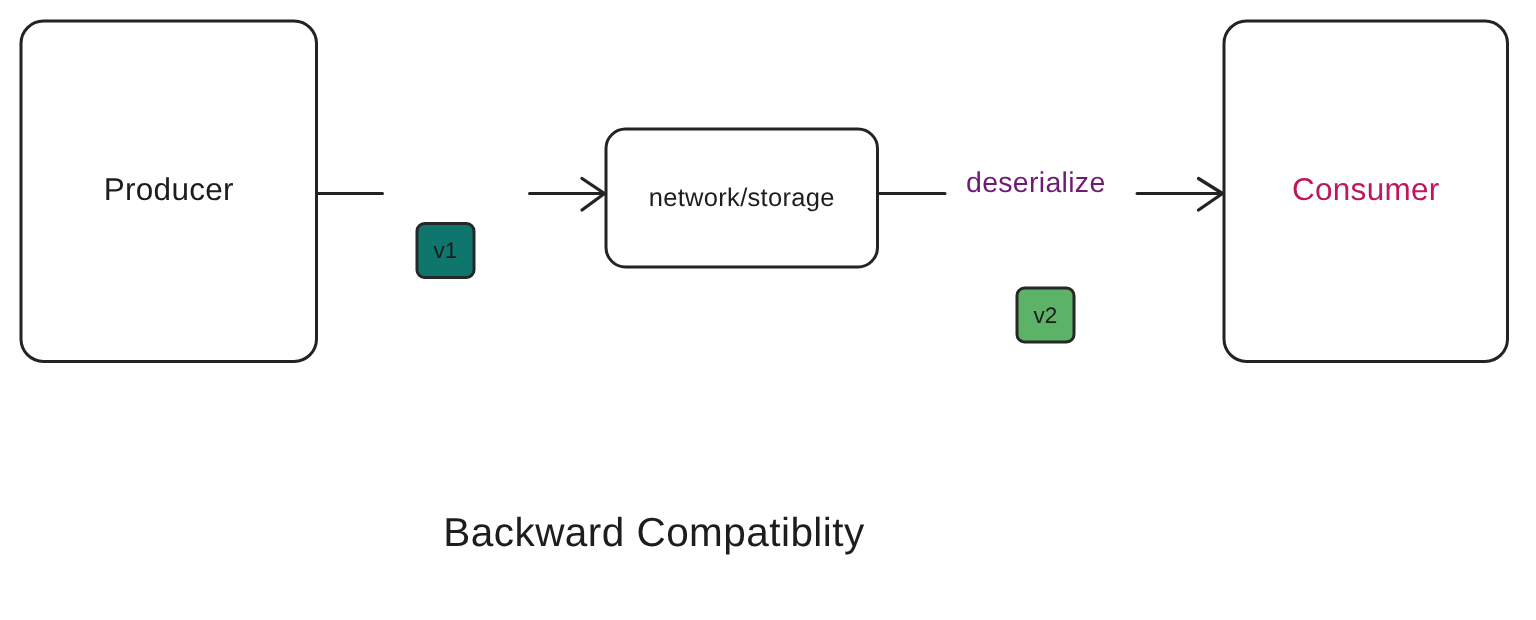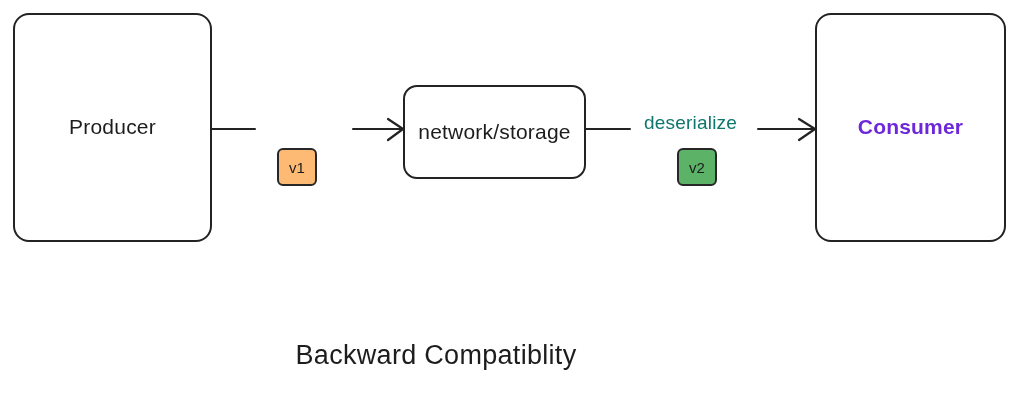--- a/index.html
+++ b/index.html
@@ -57,21 +57,21 @@
   }
 
   .node-middle {
     left: 403px;
     top: 85px;
     width: 183px;
     height: 94px;
     border-radius: 14px;
   }
   .node-middle .node-label {
-    font-size: 21px;
+    font-size: 17px;
   }
 
   
   .edge {
     position: absolute;
     height: 60px;
     display: flex;
     align-items: center;
     pointer-events: none;
   }
@@ -148,39 +148,39 @@
   <div class="edge edge-serialize">
     <svg width="192" height="60" viewBox="0 0 192 60" aria-hidden="true">
 
       <line x1="0" y1="30" x2="43" y2="30" stroke="#232323" stroke-width="2" stroke-linecap="round"></line>
 
       <line x1="141" y1="30" x2="190" y2="30" stroke="#232323" stroke-width="2" stroke-linecap="round"></line>
 
       <polyline points="176,20 191,30 176,41" fill="none" stroke="#232323" stroke-width="2.2" stroke-linecap="round" stroke-linejoin="round"></polyline>
     </svg>
   </div>
-  <div class="badge badge-v1" style="background: #fdba74; border-color: rgb(39, 39, 39);">
+  <div class="badge badge-v1" style="background: #0f766e; border-color: rgb(39, 39, 39);">
     <span>v1</span>
   </div>
 
   <div class="node node-middle" style="border-color: rgb(35, 35, 35);">
     <span class="node-label" style="color: rgb(29, 29, 29);">network/storage</span>
   </div>
 
   <div class="edge edge-deserialize">
     <svg width="230" height="60" viewBox="0 0 230 60" aria-hidden="true">
       <line x1="0" y1="30" x2="44" y2="30" stroke="#232323" stroke-width="2" stroke-linecap="round"></line>
       <line x1="172" y1="30" x2="228" y2="30" stroke="#232323" stroke-width="2" stroke-linecap="round"></line>
       <polyline points="213,20 229,30 213,41" fill="none" stroke="#232323" stroke-width="2.2" stroke-linecap="round" stroke-linejoin="round"></polyline>
     </svg>
   </div>
-  <div class="edge-label label-deserialize" style="color: #0f766e;">deserialize</div>
-  <div class="badge badge-v2" style="background: rgb(92, 179, 104); border-color: rgb(39, 39, 39);">
+  <div class="edge-label label-deserialize" style="color: #701a75;">deserialize</div>
+  <div class="badge badge-v2" style="background: rgb(92, 179, 104); border-color: rgb(39, 39, 39); margin-top: 43px;">
     <span>v2</span>
   </div>
 
   <div class="node node-consumer" style="border-color: rgb(35, 35, 35);">
-    <span class="node-label" style="color: #6d28d9; font-weight: bold;">Consumer</span>
+    <span class="node-label" style="color: #be185d;">Consumer</span>
   </div>
 
   <div class="caption" style="color: rgb(29, 29, 29);">Backward Compatiblity</div>
 
 </div>
 
 </body></html>

